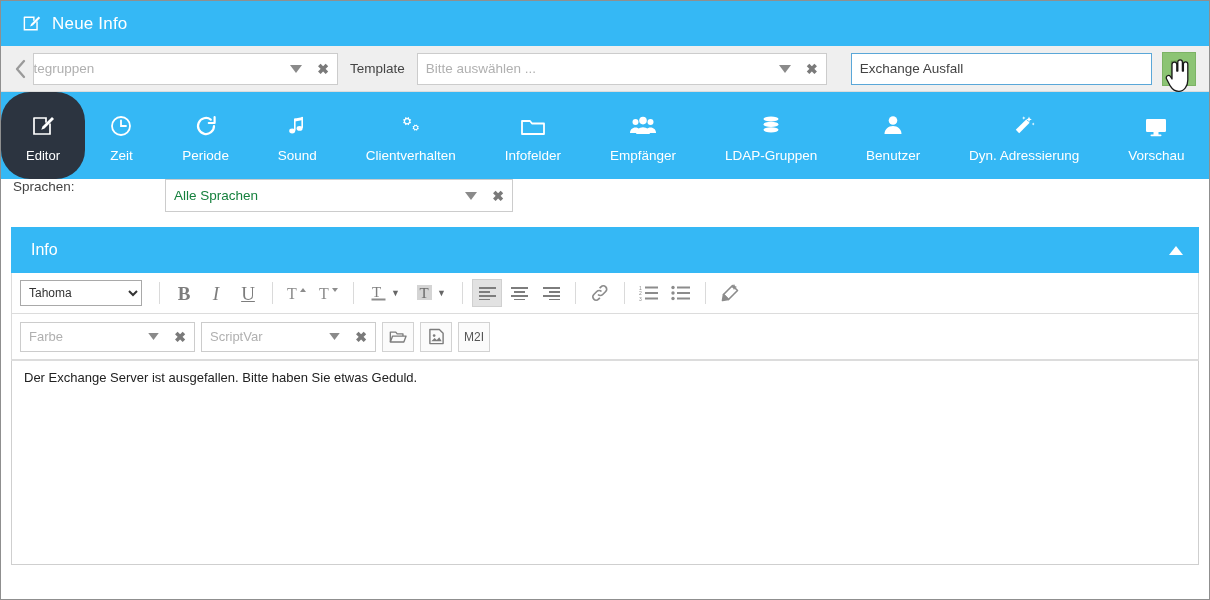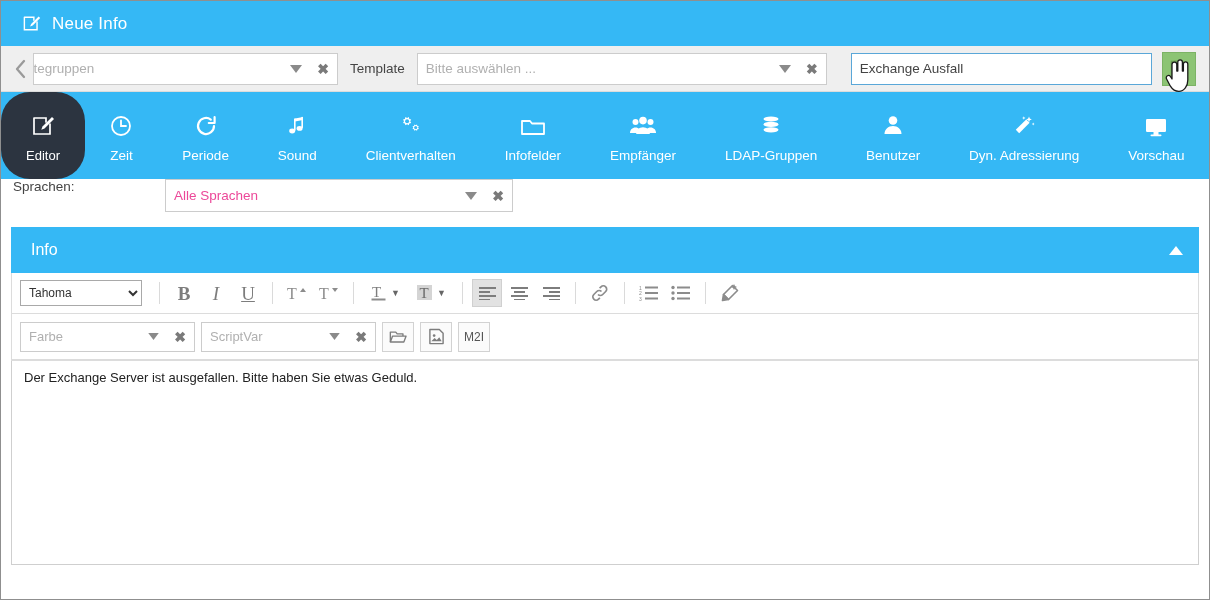--- a/index.html
+++ b/index.html
@@ -73,21 +73,21 @@
     align-items: center;
     height: 32px;
     background: #ffffff;
     border: 1px solid #cccccc;
     box-sizing: border-box;
   }
   .combo .combo-text {
     flex: 1 1 auto;
     padding: 0 8px;
     font-size: 13.5px;
-    color: #ec4899;
+    color: #15803d;
     white-space: nowrap;
     overflow: hidden;
   }
   .combo .combo-text.placeholder { color: #b0b0b0; }
   .combo .caret {
     width: 26px;
     display: flex;
     align-items: center;
     justify-content: center;
     color: #8a8a8a;

